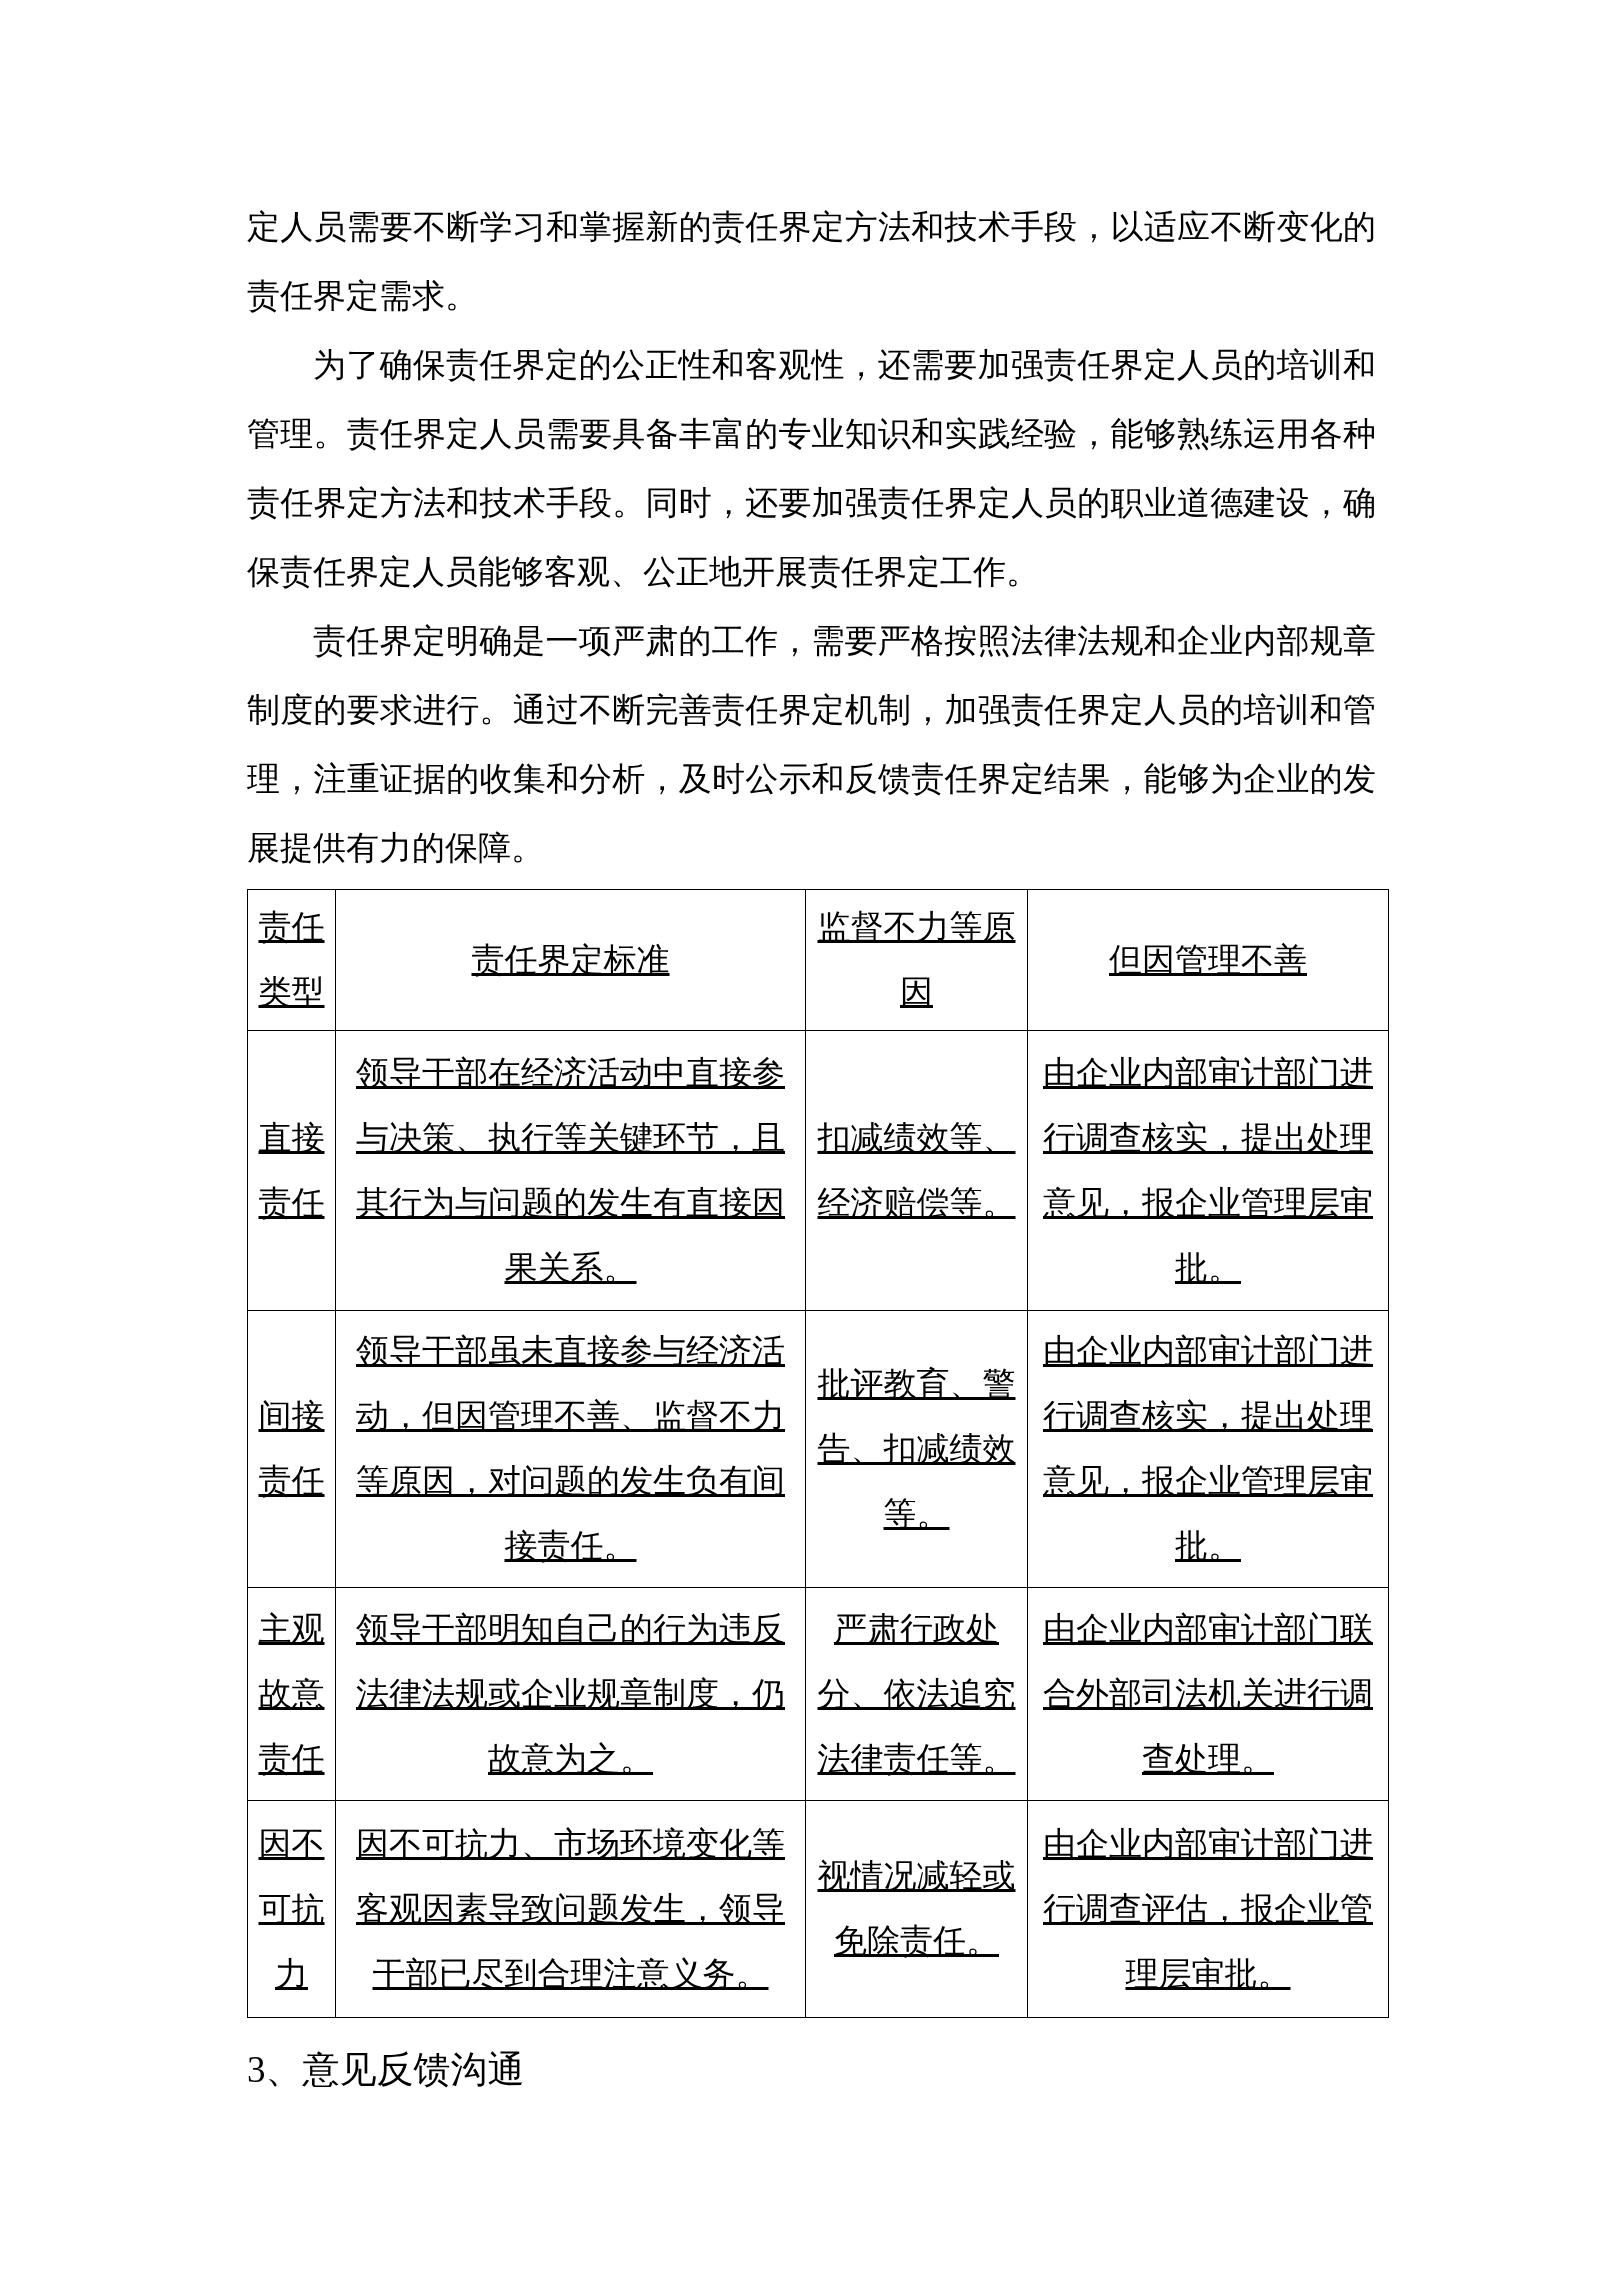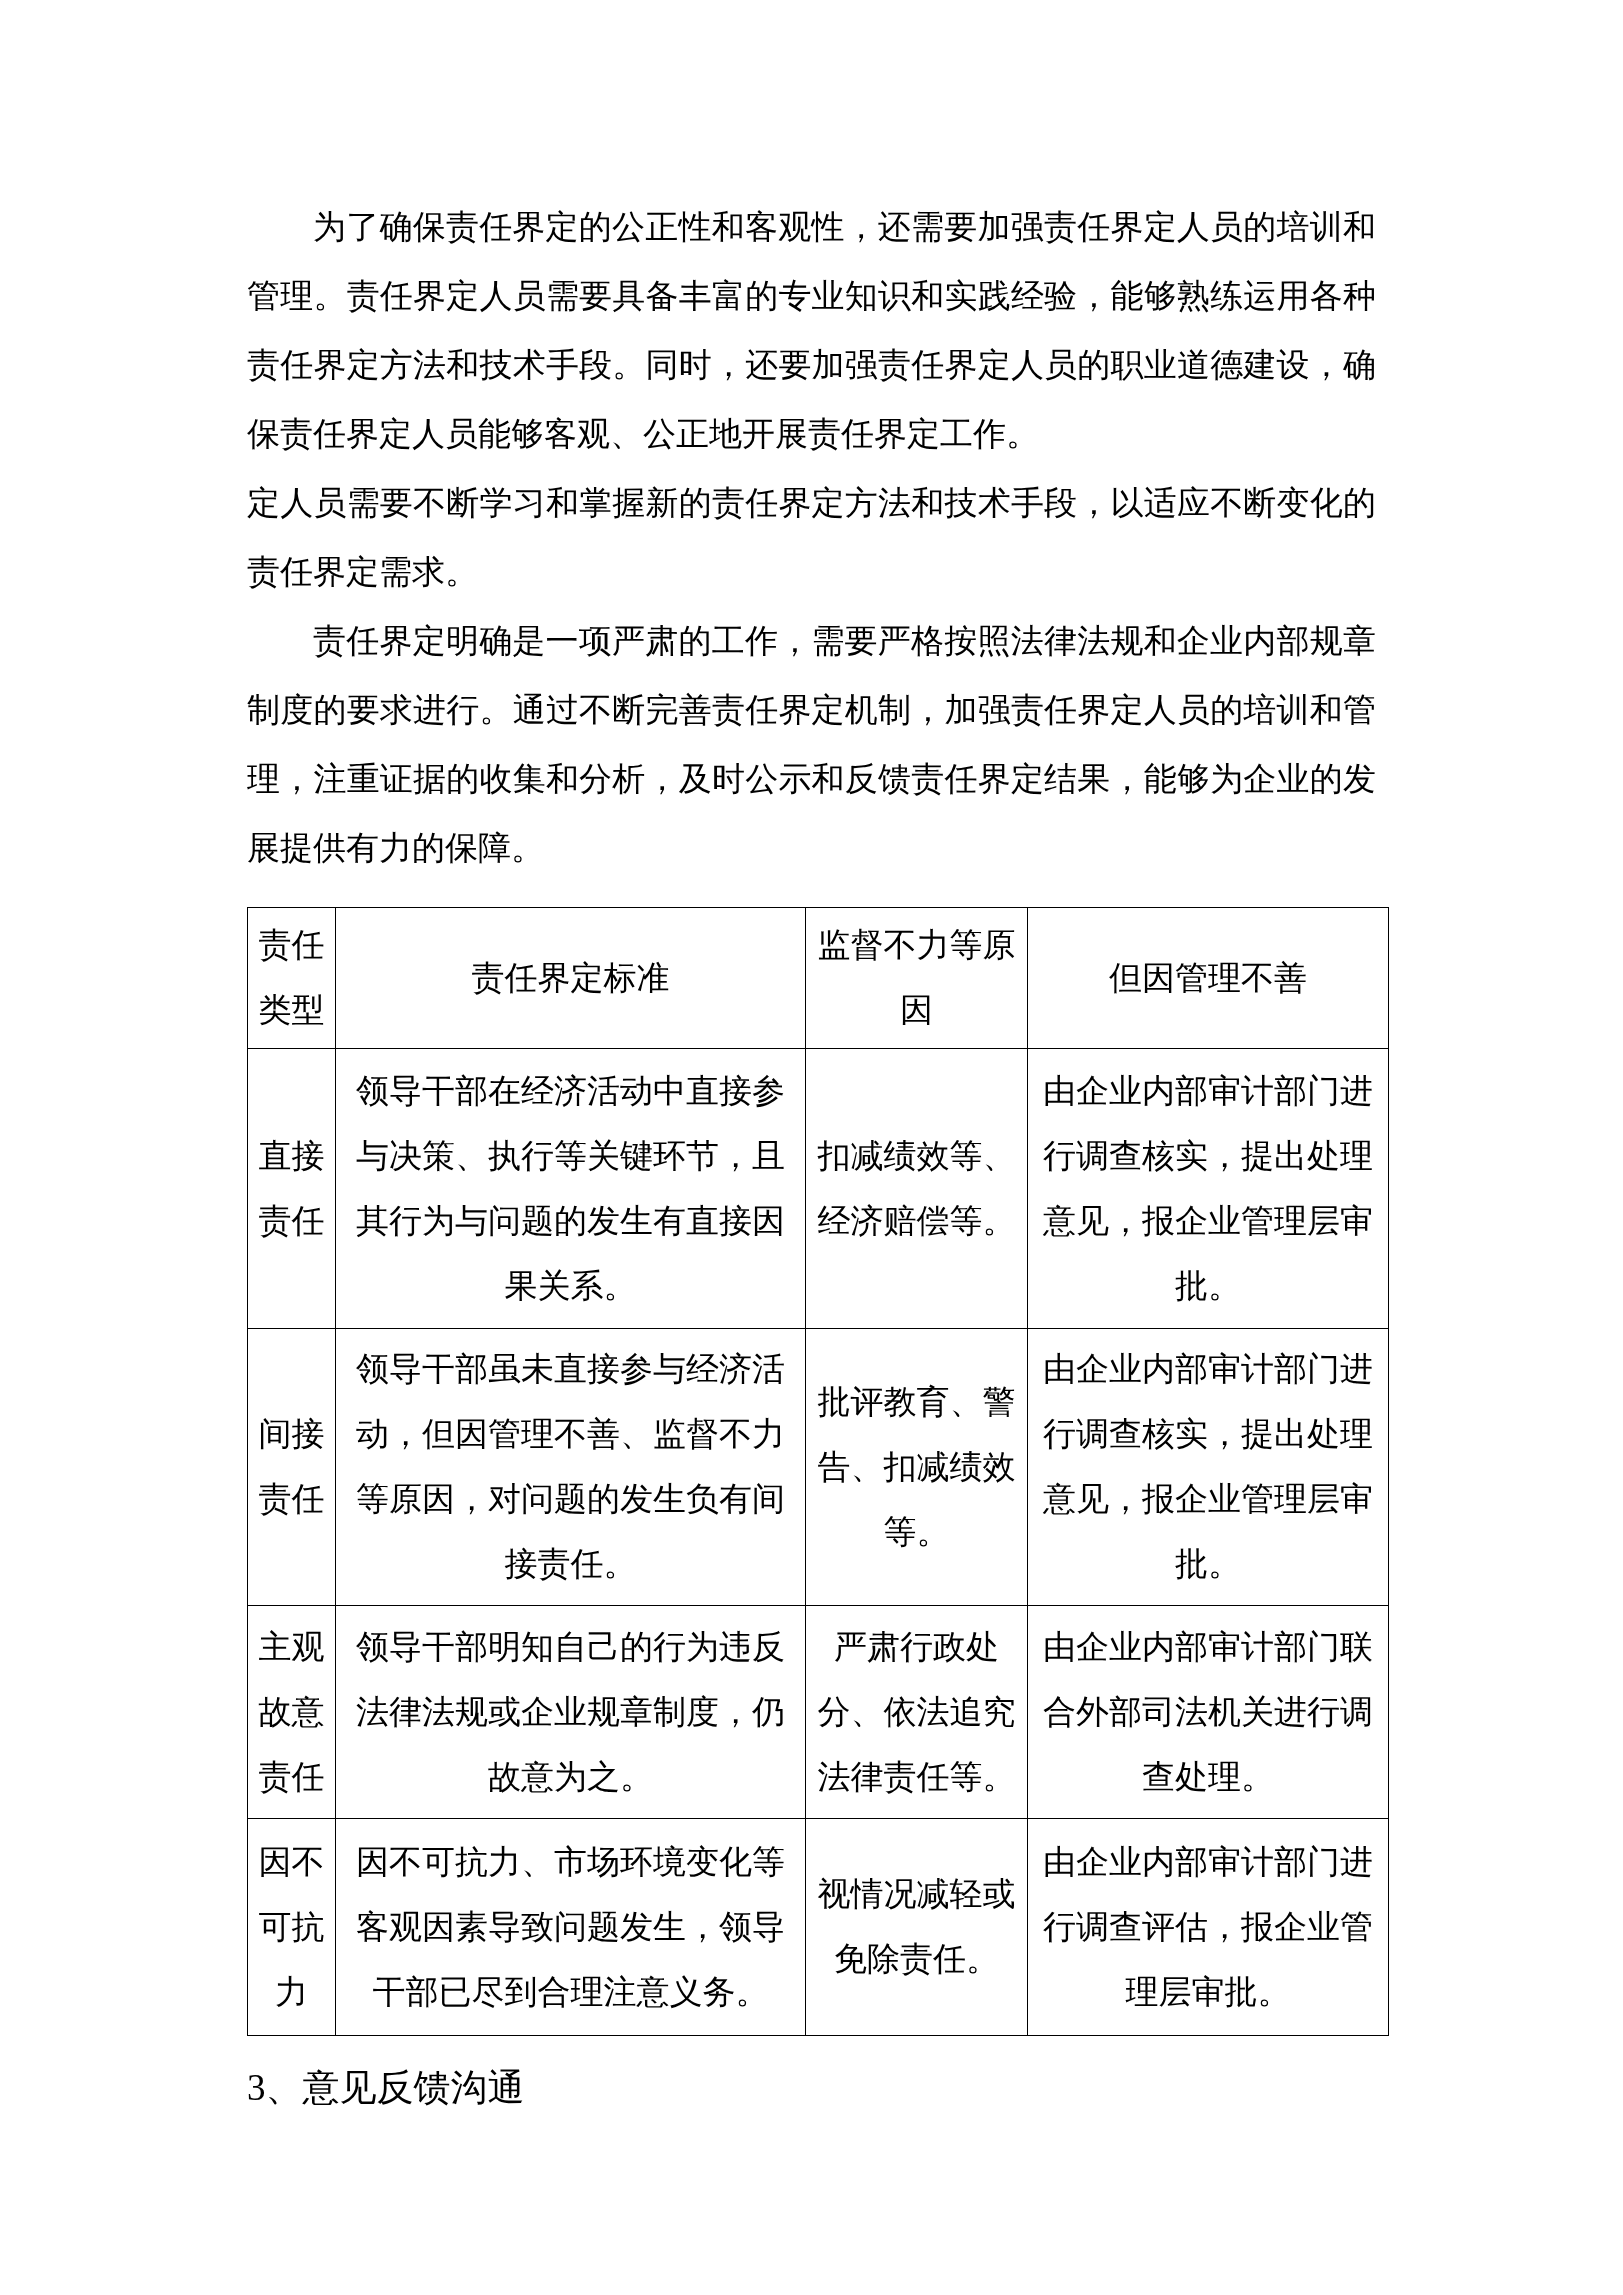--- a/index.html
+++ b/index.html
@@ -25,21 +25,22 @@
     text-align: justify;
     word-break: break-all;
   }
   .body-par.indent {
     text-indent: 2em;
   }
   table.resp-table {
     border-collapse: collapse;
     table-layout: fixed;
     width: 1141px;
-    margin-top: 24px;
+    margin-top: 6px;
+    text-decoration: underline;
   }
   table.resp-table th,
   table.resp-table td {
     border: 1.3px solid #000000;
     font-weight: normal;
     text-align: center;
     vertical-align: middle;
     line-height: 65px;
     padding: 5.2px 6.5px;
     box-sizing: border-box;
@@ -60,23 +61,23 @@
     text-align: left;
     font-weight: normal;
     font-size: 37px;
   }
 </style>
 </head>
 <body>
 
 <div class="page">
 
+  <p class="body-par">定人员需要不断学习和掌握新的责任界定方法和技术手段，以适应不断变化的责任界定需求。</p>
+
   <p class="body-par indent">为了确保责任界定的公正性和客观性，还需要加强责任界定人员的培训和管理。责任界定人员需要具备丰富的专业知识和实践经验，能够熟练运用各种责任界定方法和技术手段。同时，还要加强责任界定人员的职业道德建设，确保责任界定人员能够客观、公正地开展责任界定工作。</p>
-
-  <p class="body-par">定人员需要不断学习和掌握新的责任界定方法和技术手段，以适应不断变化的责任界定需求。</p>
 
   <p class="body-par indent">责任界定明确是一项严肃的工作，需要严格按照法律法规和企业内部规章制度的要求进行。通过不断完善责任界定机制，加强责任界定人员的培训和管理，注重证据的收集和分析，及时公示和反馈责任界定结果，能够为企业的发展提供有力的保障。</p>
 
   <table class="resp-table">
     <colgroup>
       <col class="col-type">
       <col class="col-std">
       <col class="col-way">
       <col class="col-proc">
     </colgroup>

